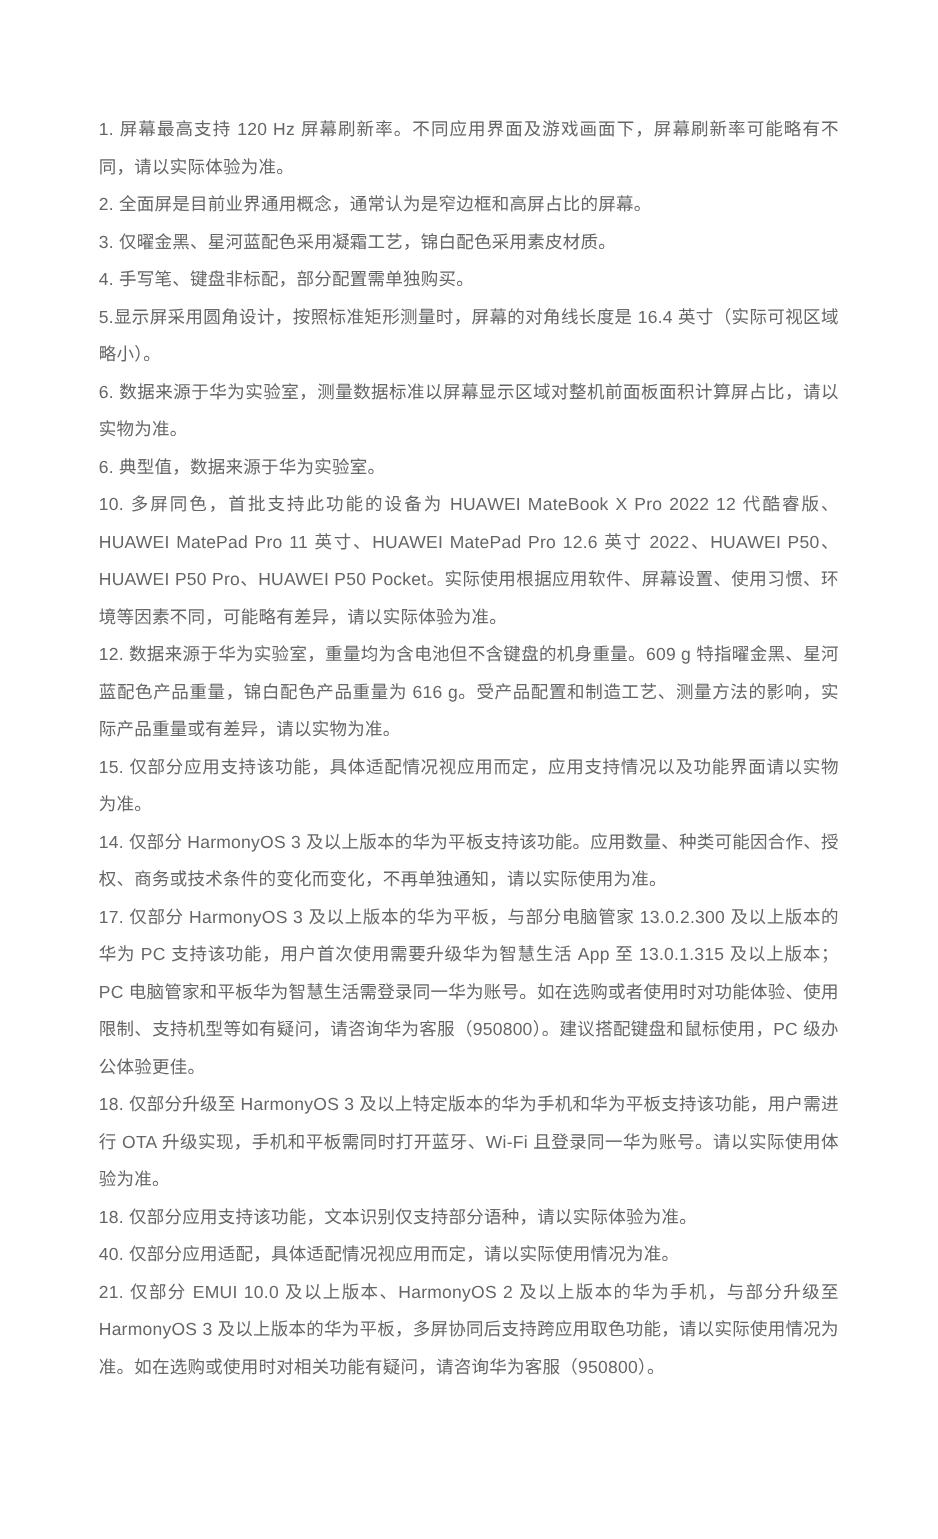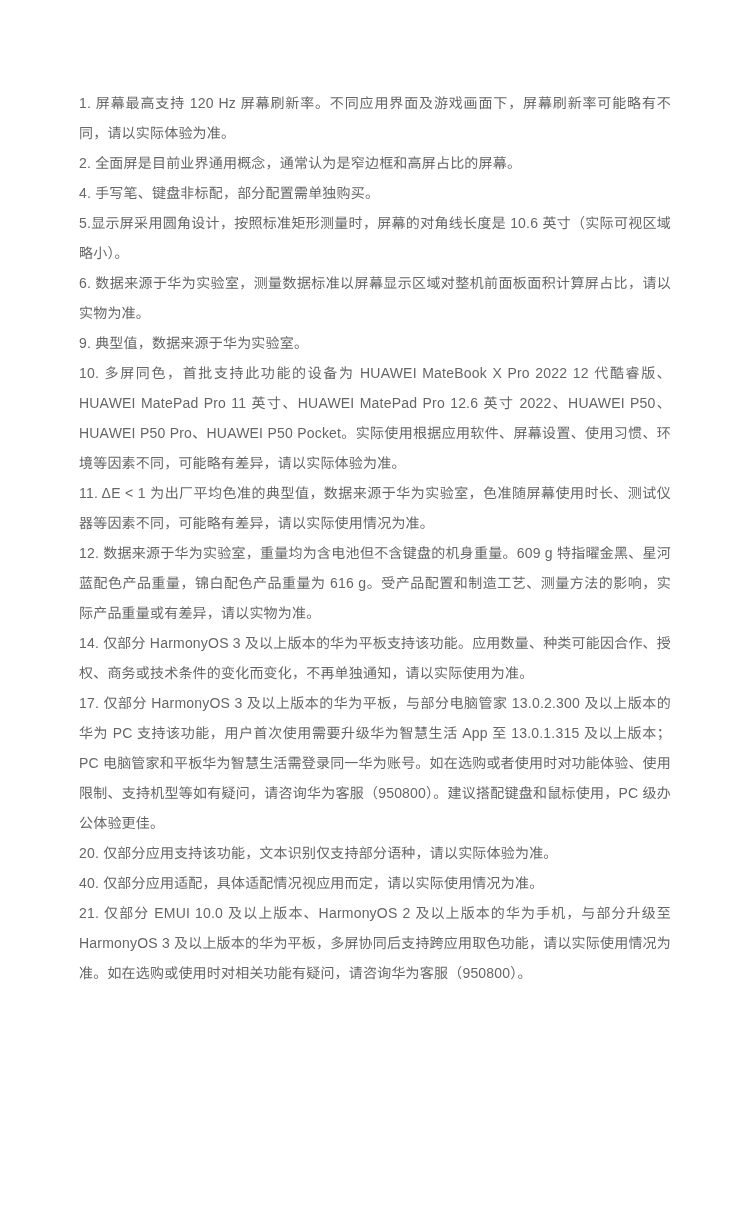--- a/index.html
+++ b/index.html
@@ -32,27 +32,29 @@
     word-break: break-word;
   }
 </style>
 </head>
 <body>
 
 <div class="page">
   <main class="footnotes">
     <p>1. 屏幕最高支持 120 Hz 屏幕刷新率。不同应用界面及游戏画面下，屏幕刷新率可能略有不同，请以实际体验为准。</p>
     <p>2. 全面屏是目前业界通用概念，通常认为是窄边框和高屏占比的屏幕。</p>
+    <p>3. 仅曜金黑、星河蓝配色采用凝霜工艺，锦白配色采用素皮材质。</p>
     <p>4. 手写笔、键盘非标配，部分配置需单独购买。</p>
-    <p>5.显示屏采用圆角设计，按照标准矩形测量时，屏幕的对角线长度是 10.6 英寸（实际可视区域略小）。</p>
+    <p>5.显示屏采用圆角设计，按照标准矩形测量时，屏幕的对角线长度是 16.4 英寸（实际可视区域略小）。</p>
     <p>6. 数据来源于华为实验室，测量数据标准以屏幕显示区域对整机前面板面积计算屏占比，请以实物为准。</p>
-    <p>9. 典型值，数据来源于华为实验室。</p>
+    <p>6. 典型值，数据来源于华为实验室。</p>
     <p>10. 多屏同色，首批支持此功能的设备为 HUAWEI MateBook X Pro 2022 12 代酷睿版、HUAWEI MatePad Pro 11 英寸、HUAWEI MatePad Pro 12.6 英寸 2022、HUAWEI P50、HUAWEI P50 Pro、HUAWEI P50 Pocket。实际使用根据应用软件、屏幕设置、使用习惯、环境等因素不同，可能略有差异，请以实际体验为准。</p>
-    <p>11. ΔE &lt; 1 为出厂平均色准的典型值，数据来源于华为实验室，色准随屏幕使用时长、测试仪器等因素不同，可能略有差异，请以实际使用情况为准。</p>
     <p>12. 数据来源于华为实验室，重量均为含电池但不含键盘的机身重量。609 g 特指曜金黑、星河蓝配色产品重量，锦白配色产品重量为 616 g。受产品配置和制造工艺、测量方法的影响，实际产品重量或有差异，请以实物为准。</p>
+    <p>15. 仅部分应用支持该功能，具体适配情况视应用而定，应用支持情况以及功能界面请以实物为准。</p>
     <p>14. 仅部分 HarmonyOS 3 及以上版本的华为平板支持该功能。应用数量、种类可能因合作、授权、商务或技术条件的变化而变化，不再单独通知，请以实际使用为准。</p>
     <p>17. 仅部分 HarmonyOS 3 及以上版本的华为平板，与部分电脑管家 13.0.2.300 及以上版本的华为 PC 支持该功能，用户首次使用需要升级华为智慧生活 App 至 13.0.1.315 及以上版本；PC 电脑管家和平板华为智慧生活需登录同一华为账号。如在选购或者使用时对功能体验、使用限制、支持机型等如有疑问，请咨询华为客服（950800）。建议搭配键盘和鼠标使用，PC 级办公体验更佳。</p>
-    <p>20. 仅部分应用支持该功能，文本识别仅支持部分语种，请以实际体验为准。</p>
+    <p>18. 仅部分升级至 HarmonyOS 3 及以上特定版本的华为手机和华为平板支持该功能，用户需进行 OTA 升级实现，手机和平板需同时打开蓝牙、Wi-Fi 且登录同一华为账号。请以实际使用体验为准。</p>
+    <p>18. 仅部分应用支持该功能，文本识别仅支持部分语种，请以实际体验为准。</p>
     <p>40. 仅部分应用适配，具体适配情况视应用而定，请以实际使用情况为准。</p>
     <p>21. 仅部分 EMUI 10.0 及以上版本、HarmonyOS 2 及以上版本的华为手机，与部分升级至 HarmonyOS 3 及以上版本的华为平板，多屏协同后支持跨应用取色功能，请以实际使用情况为准。如在选购或使用时对相关功能有疑问，请咨询华为客服（950800）。</p>
 
   </main>
 </div>
 
 </body></html>

